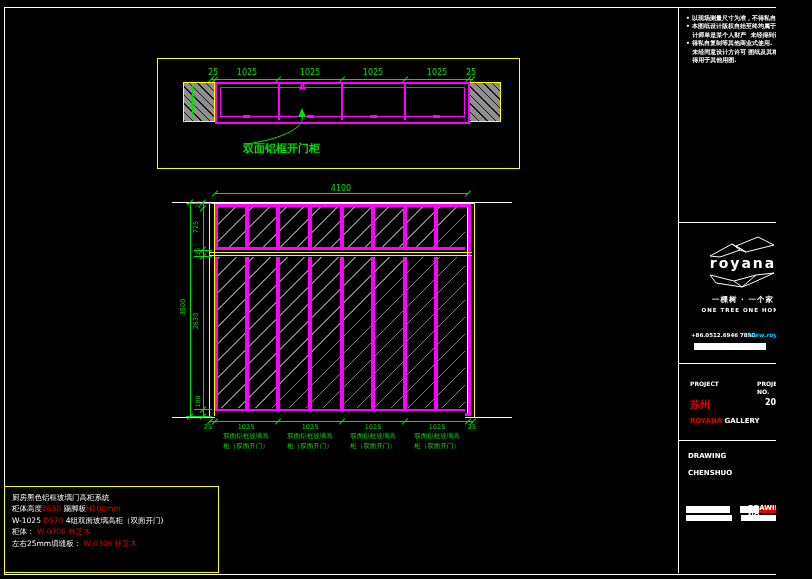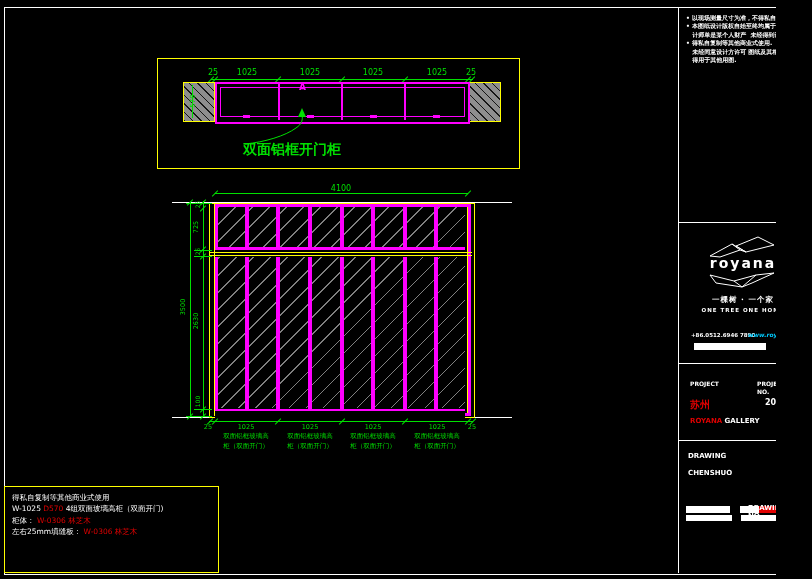--- a/index.html
+++ b/index.html
@@ -68,21 +68,21 @@
   <div class="abs line-m" style="left:243px;top:115px;width:7px;height:3px;"></div>
   <div class="abs line-m" style="left:307px;top:115px;width:7px;height:3px;"></div>
   <div class="abs line-m" style="left:370px;top:115px;width:7px;height:3px;"></div>
   <div class="abs line-m" style="left:433px;top:115px;width:7px;height:3px;"></div>
 
   <span class="abs mg" style="left:299px;top:82px;font-size:9px;font-weight:bold;">A</span>
   <svg class="abs" style="left:240px;top:106px;" width="75" height="42" viewBox="0 0 75 42">
     <path d="M5 38 C 25 36, 45 30, 56 22 C 62 18, 63 14, 62 8" stroke="#00e000" fill="none" stroke-width="1"></path>
     <polygon points="58,11 62,2 66,11" fill="#00e000"></polygon>
   </svg>
-  <span class="abs g" style="left:243px;top:141px;font-size:14px;font-weight:bold;">双面铝框开门柜</span>
+  <span class="abs g" style="left:243px;top:141px;font-size:11px;font-weight:bold;">双面铝框开门柜</span>
 
   <span class="abs g dimtxt" style="left:321px;top:184px;width:40px;">4100</span>
   <div class="abs line-g" style="left:215px;top:193px;width:253px;height:1px;"></div>
   <div class="tick" style="left:211px;top:193px;"></div>
   <div class="tick" style="left:464px;top:193px;"></div>
 
   <div class="abs line-w" style="left:172px;top:202px;width:340px;height:1px;"></div>
   <div class="abs line-w" style="left:172px;top:417px;width:340px;height:1px;"></div>
 
   <div class="abs" style="left:209px;top:203px;width:264px;height:213px;border:1px solid #ffff00;"></div>
@@ -157,21 +157,22 @@
   <div class="baylabel" style="left:338px;top:431px;">
     <span>双面铝框玻璃高</span><br>
     <span>柜（双面开门）</span>
   </div>
   <div class="baylabel" style="left:402px;top:431px;">
     <span>双面铝框玻璃高</span><br>
     <span>柜（双面开门）</span>
   </div>
 
   <div class="abs" style="left:4px;top:486px;width:215px;height:87px;border:1px solid #ffff00;padding:5px 0 0 7px;box-sizing:border-box;">
-    <div class="notes-line wh">得私自复制等其他商业式使用</div>
+    <div class="notes-line wh">厨房黑色铝框玻璃门高柜系统</div>
+    <div class="notes-line"><span class="wh">柜体高度</span><span class="rd">2630</span><span class="wh"> 踢脚板</span><span class="rd">H100mm</span></div>
     <div class="notes-line"><span class="wh">W-1025  </span><span class="rd">D570</span><span class="wh"> 4组双面玻璃高柜（双面开门)</span></div>
     <div class="notes-line"><span class="wh">柜体： </span><span class="rd">W-0306 林芝木</span></div>
     <div class="notes-line"><span class="wh">左右25mm填缝板： </span><span class="rd">W-0306 林芝木</span></div>
   </div>
 
   <div class="abs line-w" style="left:679px;top:222px;width:128px;height:1px;"></div>
   <div class="abs line-w" style="left:679px;top:363px;width:128px;height:1px;"></div>
   <div class="abs line-w" style="left:679px;top:440px;width:128px;height:1px;"></div>
 
   <div class="abs tb-small" style="left:686px;top:14px;width:118px;">

